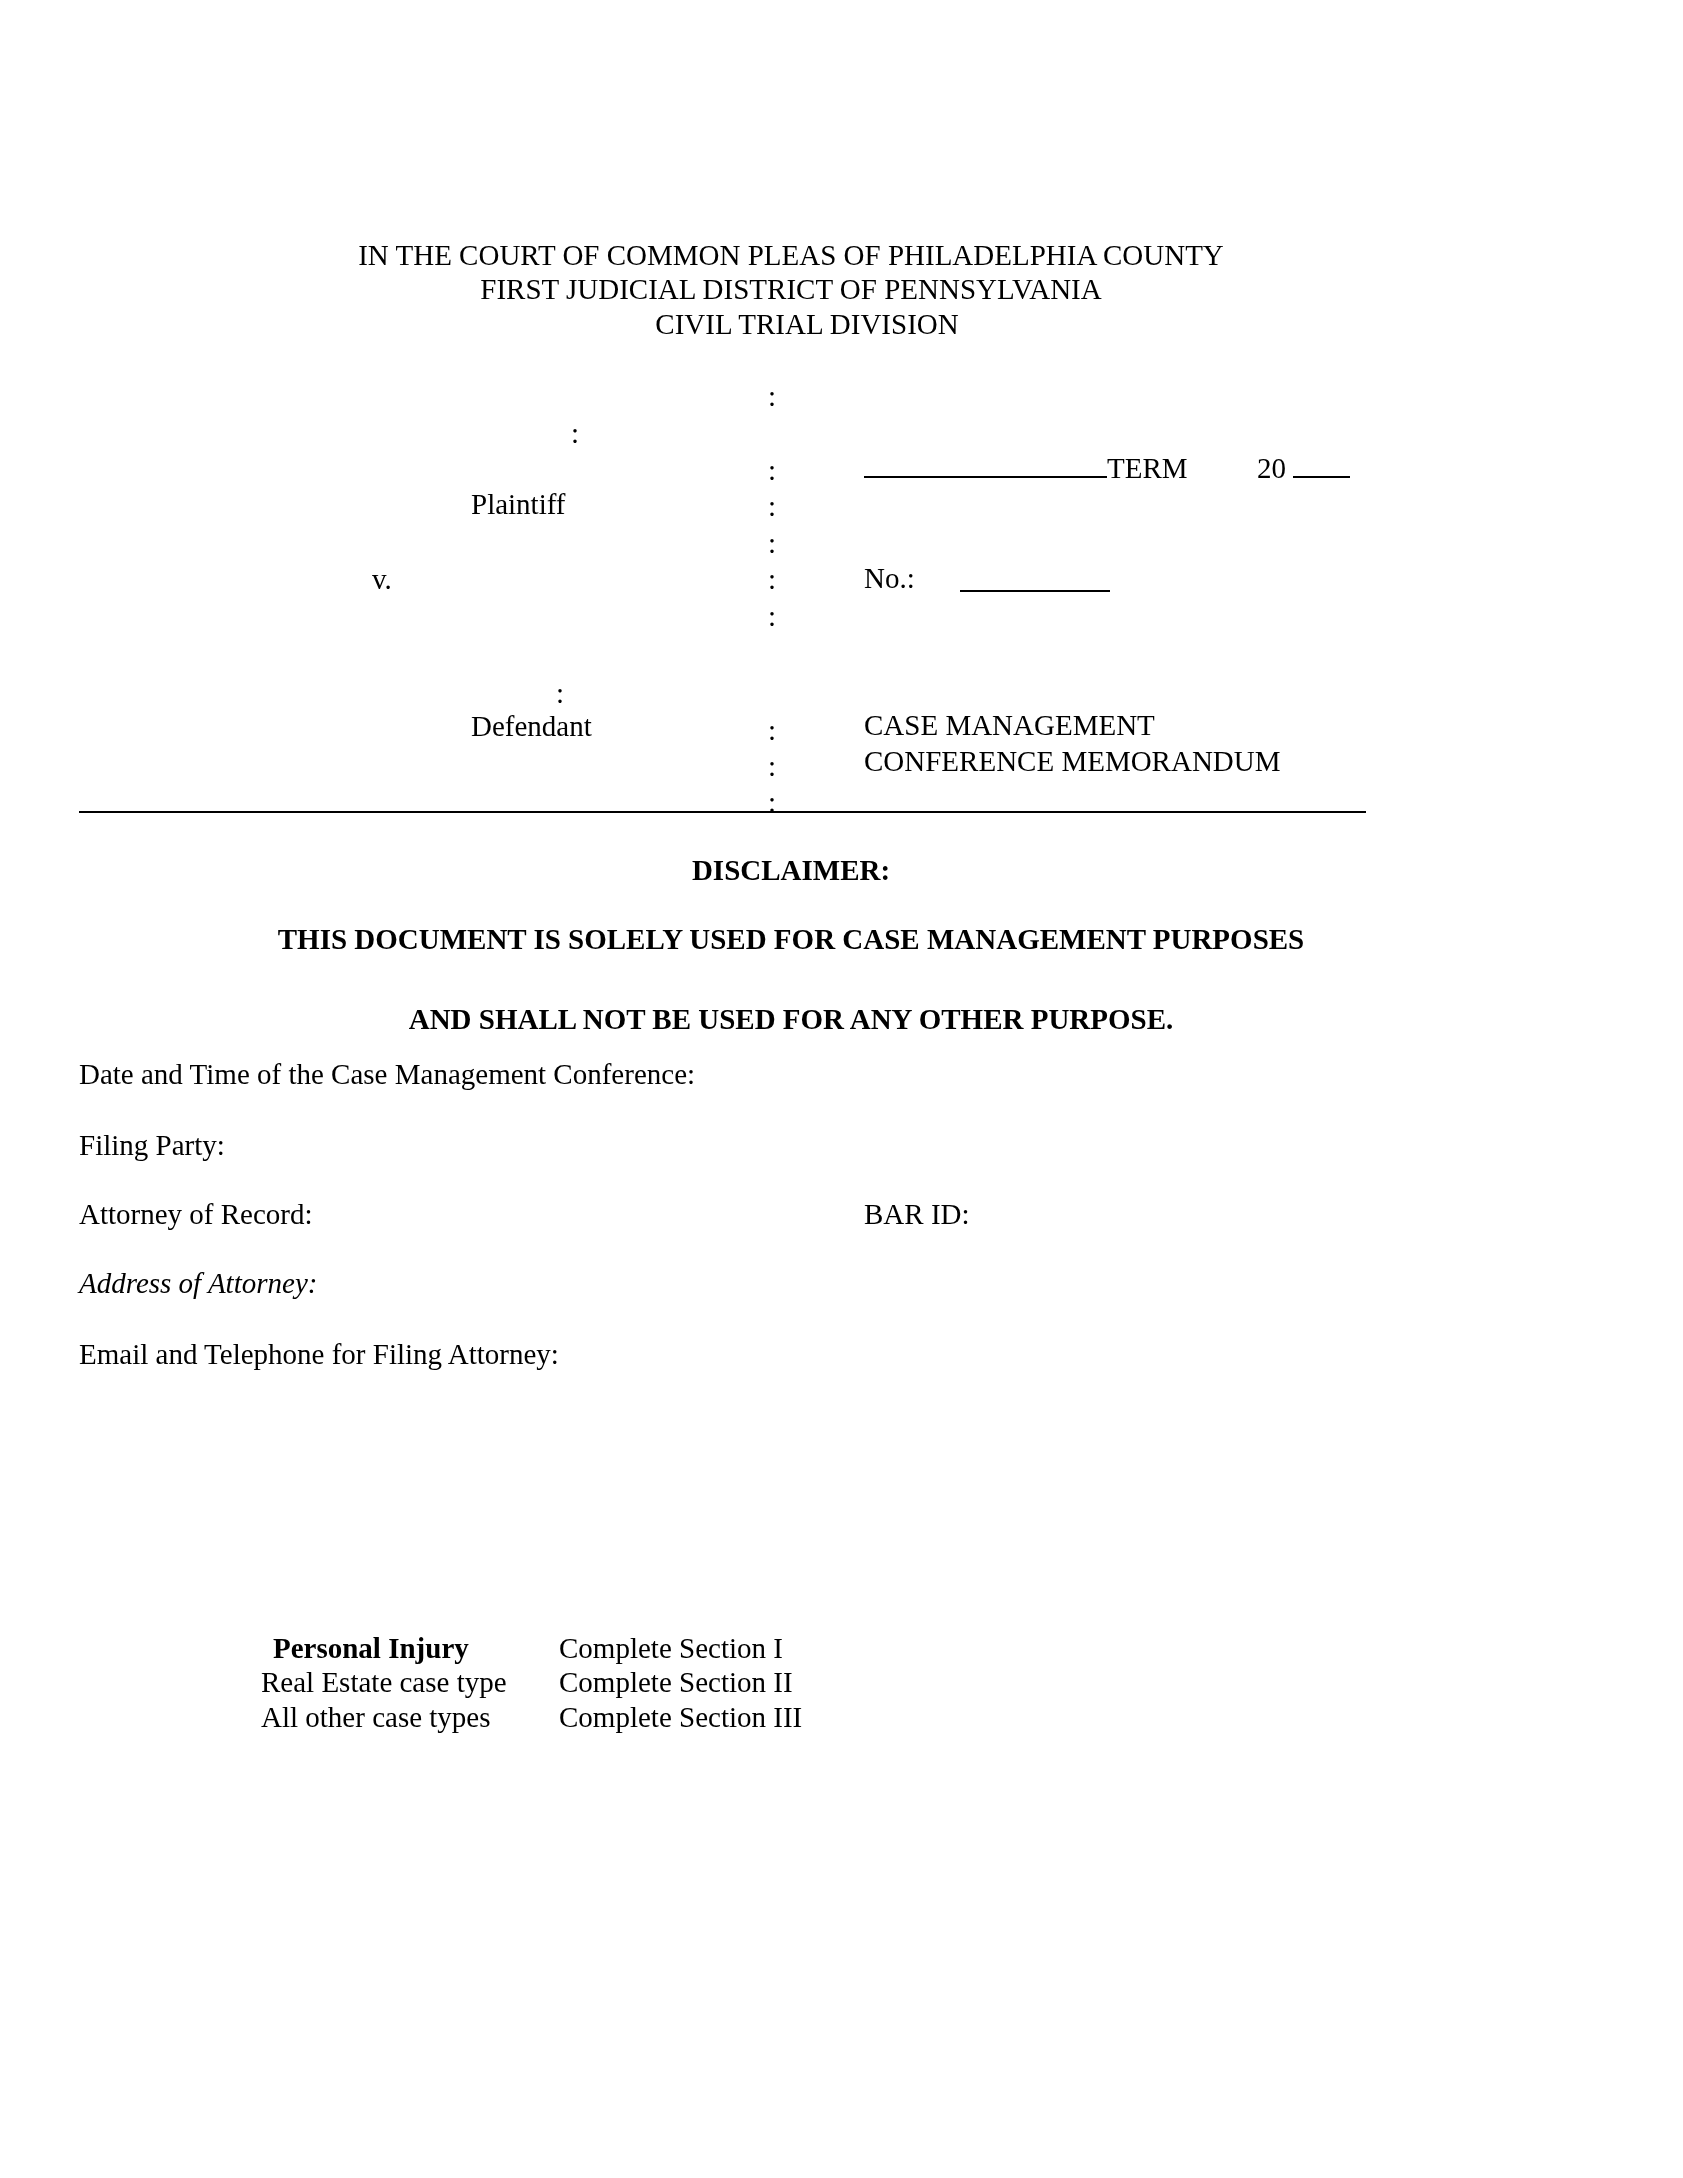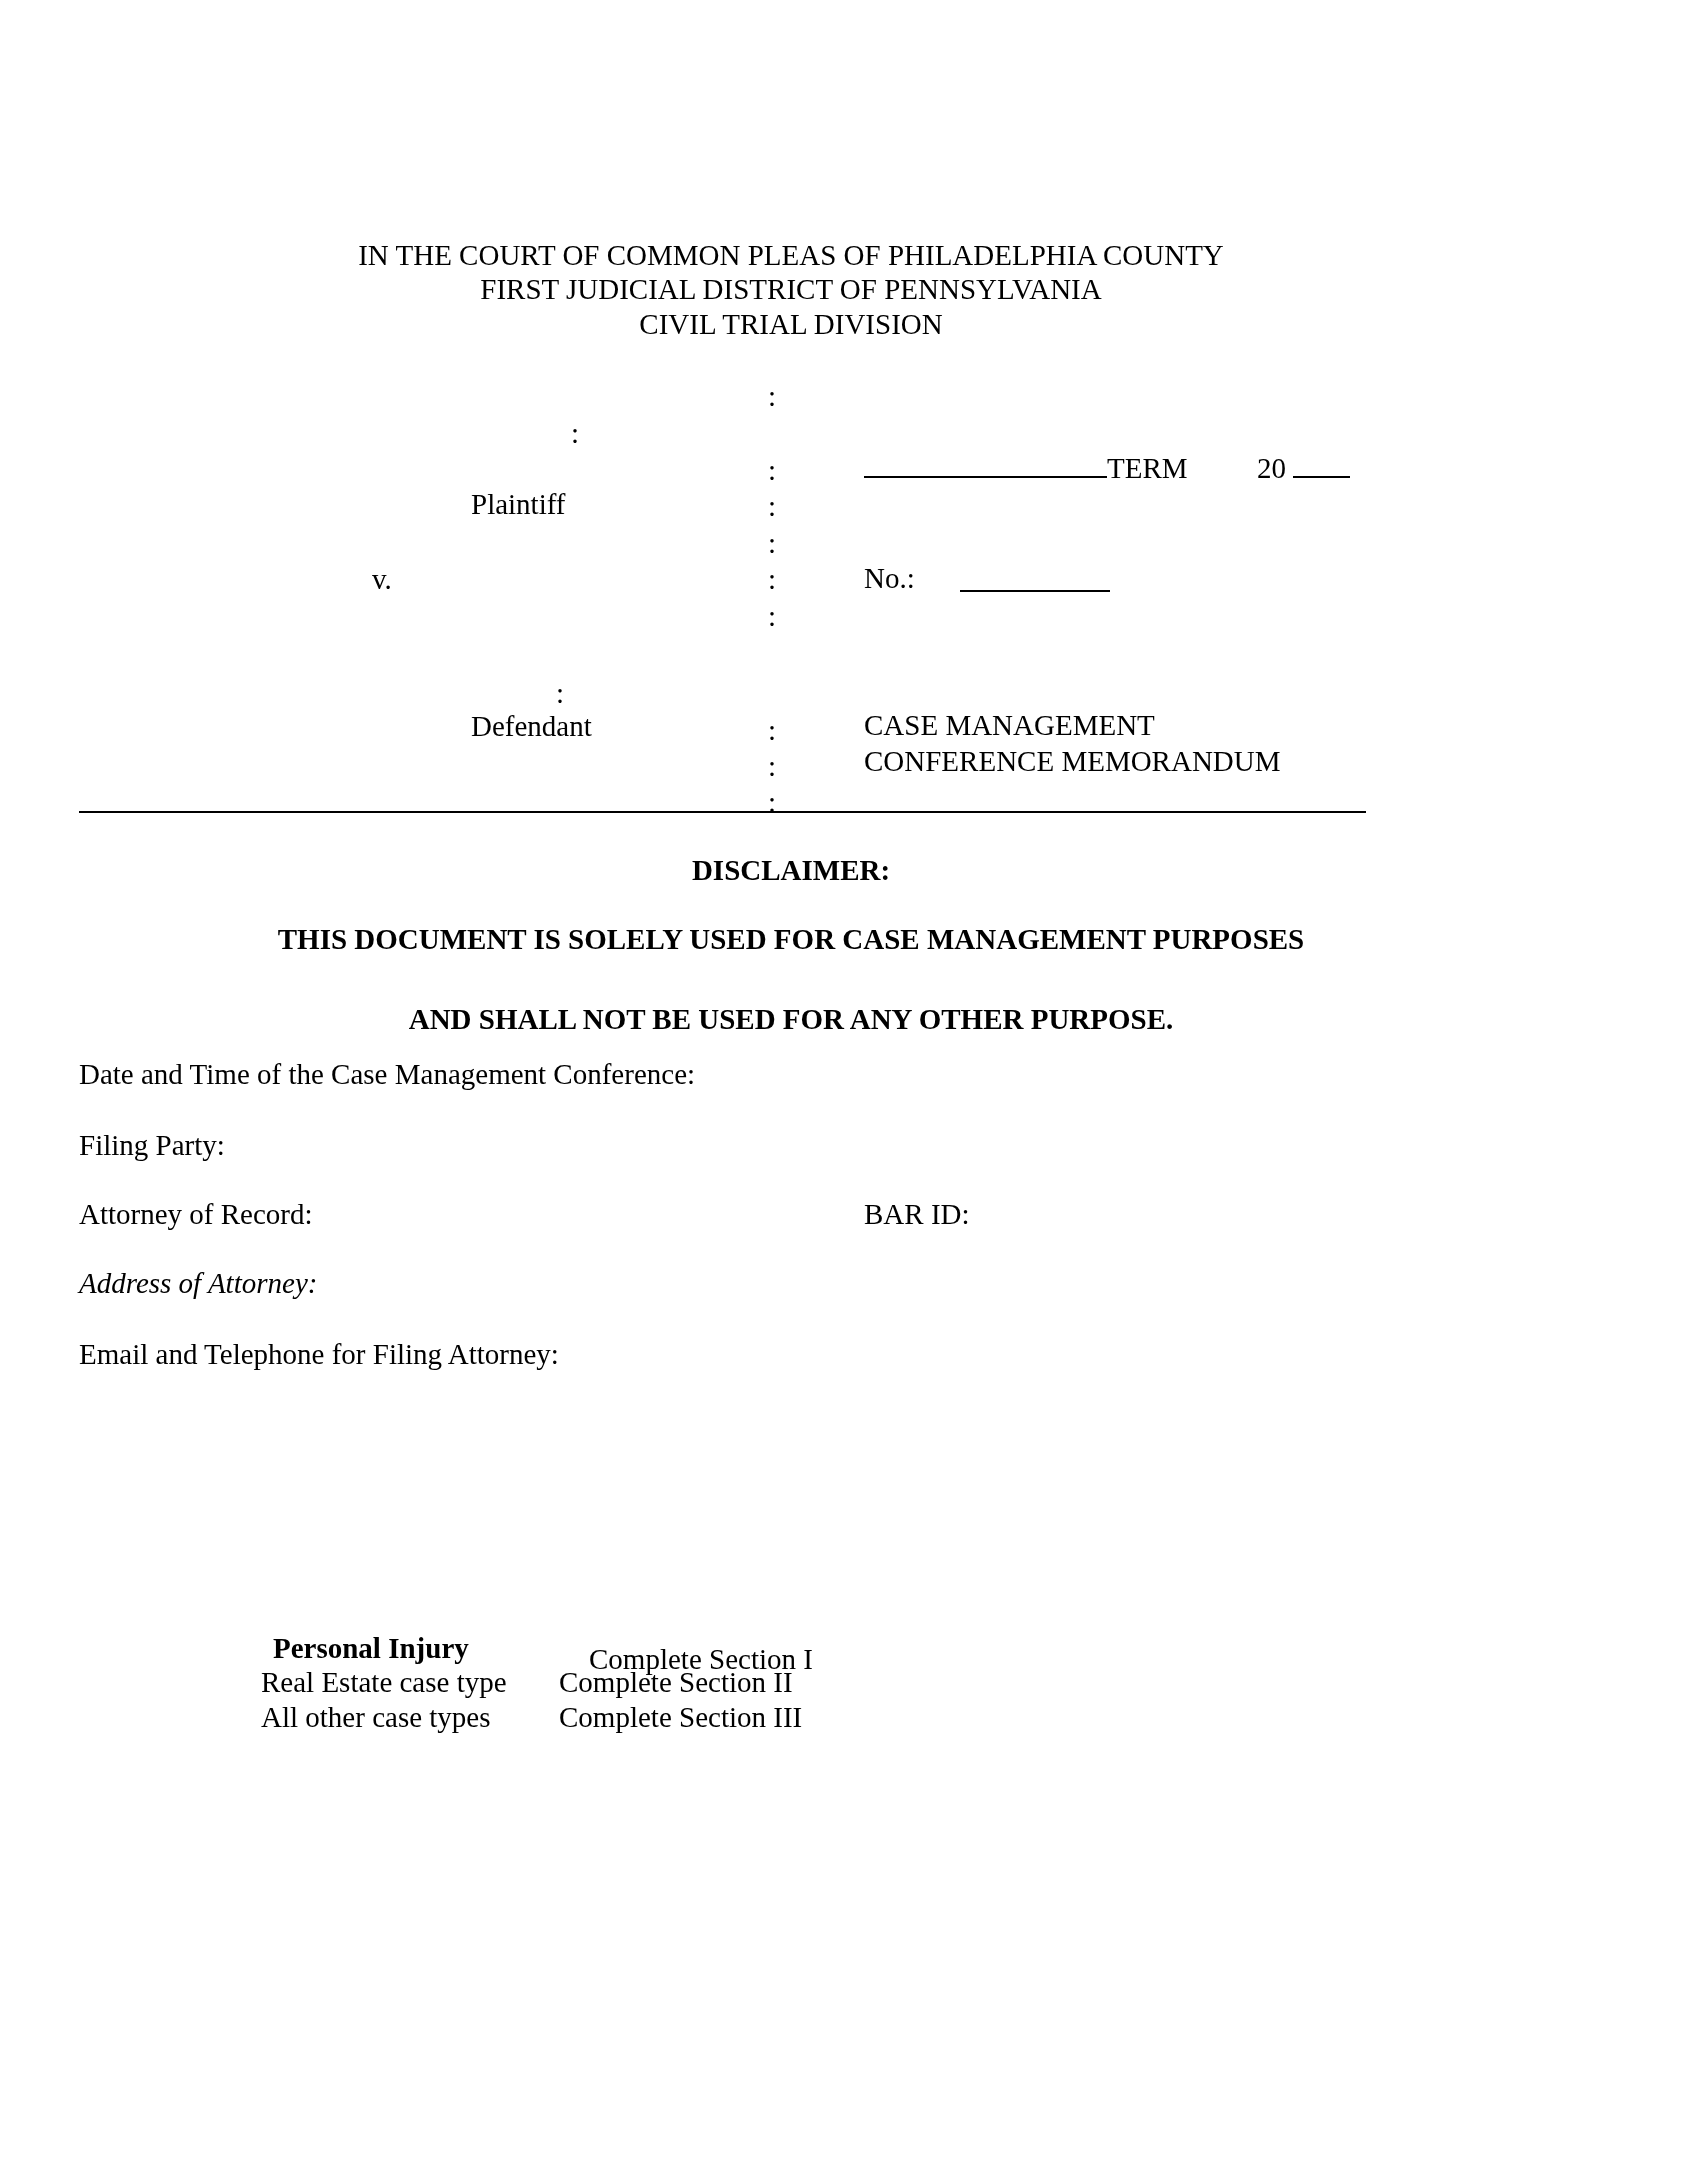--- a/index.html
+++ b/index.html
@@ -12,21 +12,21 @@
   .bold { font-weight: bold; }
   .colon { font-size: 29px; line-height: 34px; }
   .blank { display: inline-block; border-bottom: 2px solid #000; height: 26px; vertical-align: baseline; }
   .rule { position: absolute; left: 79px; width: 1287px; height: 0; border-top: 2.5px solid #000; top: 811px; }
 </style>
 </head>
 <body>
 
 <div class="abs hdr center" style="top:238px;">IN THE COURT OF COMMON PLEAS OF PHILADELPHIA COUNTY</div>
 <div class="abs hdr center" style="top:272px;">FIRST JUDICIAL DISTRICT OF PENNSYLVANIA</div>
-<div class="abs hdr center" style="top:307px;">CIVIL TRIAL DIVISION</div>
+<div class="abs hdr center" style="top:307px;margin-left:16px;">CIVIL TRIAL DIVISION</div>
 
 <div class="abs colon" style="left:768px; top:379px;">:</div>
 <div class="abs colon" style="left:768px; top:453px;">:</div>
 <div class="abs colon" style="left:768px; top:489px;">:</div>
 <div class="abs colon" style="left:768px; top:526px;">:</div>
 <div class="abs colon" style="left:768px; top:562px;">:</div>
 <div class="abs colon" style="left:768px; top:599px;">:</div>
 <div class="abs colon" style="left:768px; top:713px;">:</div>
 <div class="abs colon" style="left:768px; top:749px;">:</div>
 <div class="abs colon" style="left:768px; top:785px;">:</div>
@@ -59,18 +59,18 @@
 <div class="abs txt bold center" style="top:956px;margin-top:46px;">AND SHALL NOT BE USED FOR ANY OTHER PURPOSE.</div>
 
 <div class="abs txt" style="left:79px; top:1057px;">Date and Time of the Case Management Conference:</div>
 <div class="abs txt" style="left:79px; top:1128px;">Filing Party:</div>
 <div class="abs txt" style="left:79px; top:1197px;">Attorney of Record:</div>
 <div class="abs txt" style="left:864px; top:1197px;">BAR ID:</div>
 <div class="abs txt" style="left:79px; top:1266px;font-style:italic;">Address of Attorney:</div>
 <div class="abs txt" style="left:79px; top:1337px;">Email and Telephone for Filing Attorney:</div>
 
 <div class="abs txt" style="left:273px; top:1631px;font-weight:bold;">Personal Injury</div>
-<div class="abs txt" style="left:589px; top:1631px;margin-top:11px;">Complete Section I</div>
+<div class="abs txt" style="left:559px; top:1631px;">Complete Section I</div>
 <div class="abs txt" style="left:261px; top:1665px;">Real Estate case type</div>
 <div class="abs txt" style="left:559px; top:1665px;">Complete Section II</div>
 <div class="abs txt" style="left:261px; top:1700px;">All other case types</div>
 <div class="abs txt" style="left:559px; top:1700px;">Complete Section III</div>
 
 
 </body></html>

